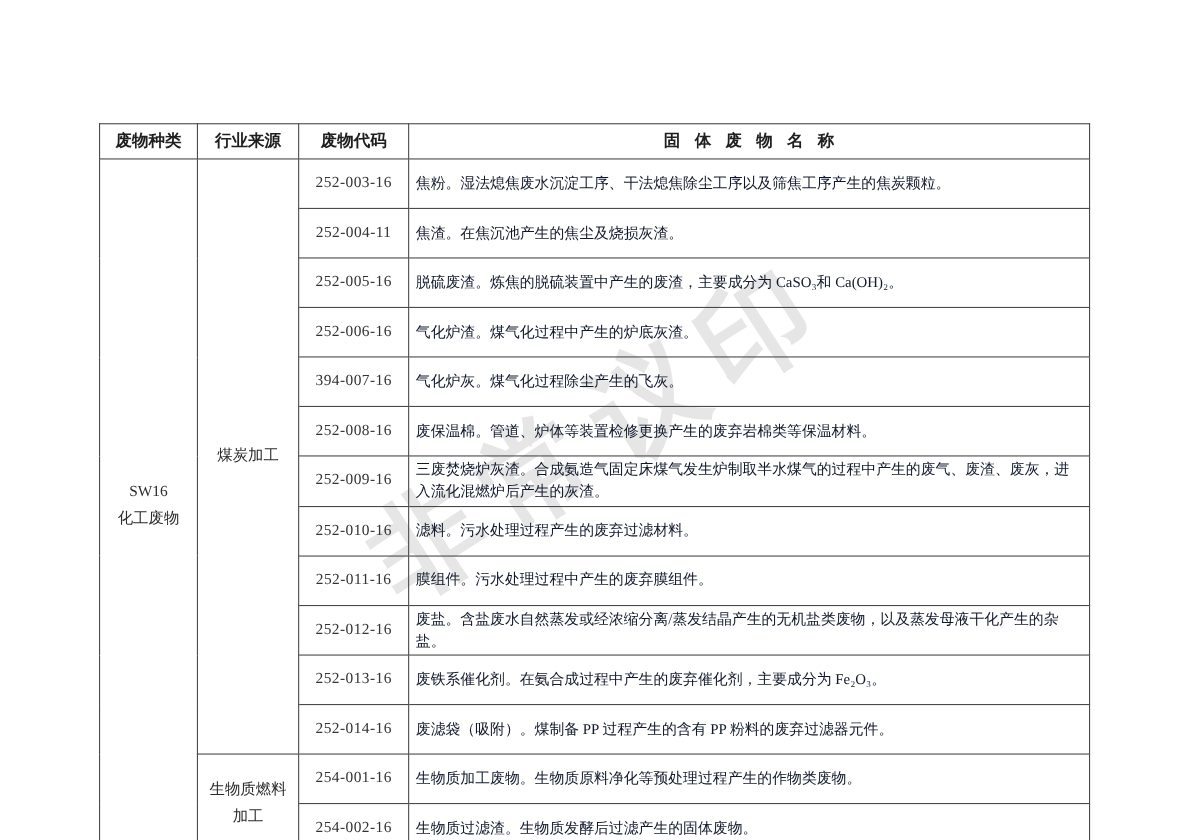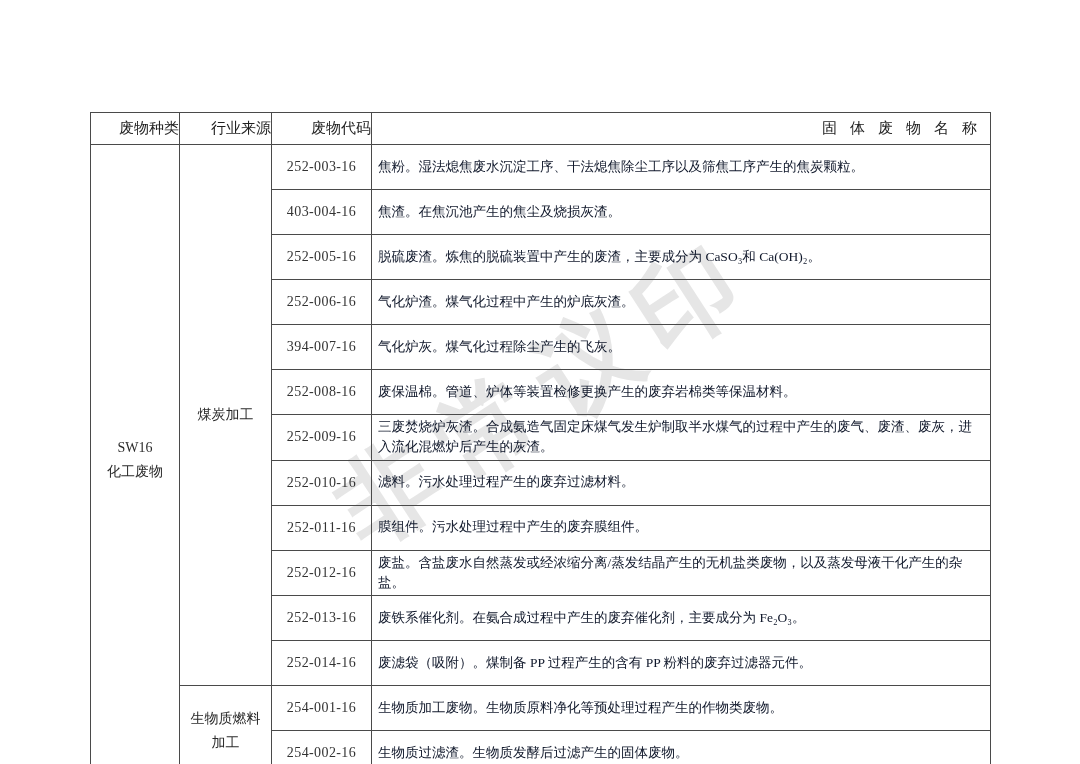--- a/index.html
+++ b/index.html
@@ -22,22 +22,22 @@
     white-space:nowrap;pointer-events:none;
     font-family:"Liberation Sans","DejaVu Sans",sans-serif;
   }
   table.waste{
     position:absolute;left:90px;top:112px;width:901px;
     border-collapse:collapse;table-layout:fixed;
     background:transparent;
   }
   .waste th,.waste td{border:1px solid #4a4a4a;background:transparent;}
   .waste thead th{
-    height:31px;font-size:15px;font-weight:normal;
-    text-align:right;padding:0;color:#1f1f1f;
+    height:31px;font-size:15px;font-weight:bold;
+    text-align:center;padding:0;color:#1f1f1f;
   }
   .waste thead th.spread{letter-spacing:13px;text-indent:13px;margin-top:34px;}
   .waste tbody tr{height:33px;}
   .code-cell{
     text-align:center;font-size:14px;letter-spacing:.4px;
     color:#333;padding:14px 2px;
   }
   .name-cell{
     font-size:13.5px;line-height:1.5;text-align:left;
     padding:2px 6px;color:#0f172a;
@@ -79,21 +79,21 @@
         <tr>
           <td class="cat-cell" rowspan="14">
             <div>SW16</div>
             <div>化工废物</div>
           </td>
           <td class="ind-cell" rowspan="12">煤炭加工</td>
           <td class="code-cell">252-003-16</td>
           <td class="name-cell">焦粉。湿法熄焦废水沉淀工序、干法熄焦除尘工序以及筛焦工序产生的焦炭颗粒。</td>
         </tr>
         <tr>
-          <td class="code-cell">403-004-16</td>
+          <td class="code-cell">252-004-11</td>
           <td class="name-cell">焦渣。在焦沉池产生的焦尘及烧损灰渣。</td>
         </tr>
         <tr>
           <td class="code-cell">252-005-16</td>
           <td class="name-cell">脱硫废渣。炼焦的脱硫装置中产生的废渣，主要成分为 CaSO₃和 Ca(OH)₂。</td>
         </tr>
         <tr>
           <td class="code-cell">252-006-16</td>
           <td class="name-cell">气化炉渣。煤气化过程中产生的炉底灰渣。</td>
         </tr>

